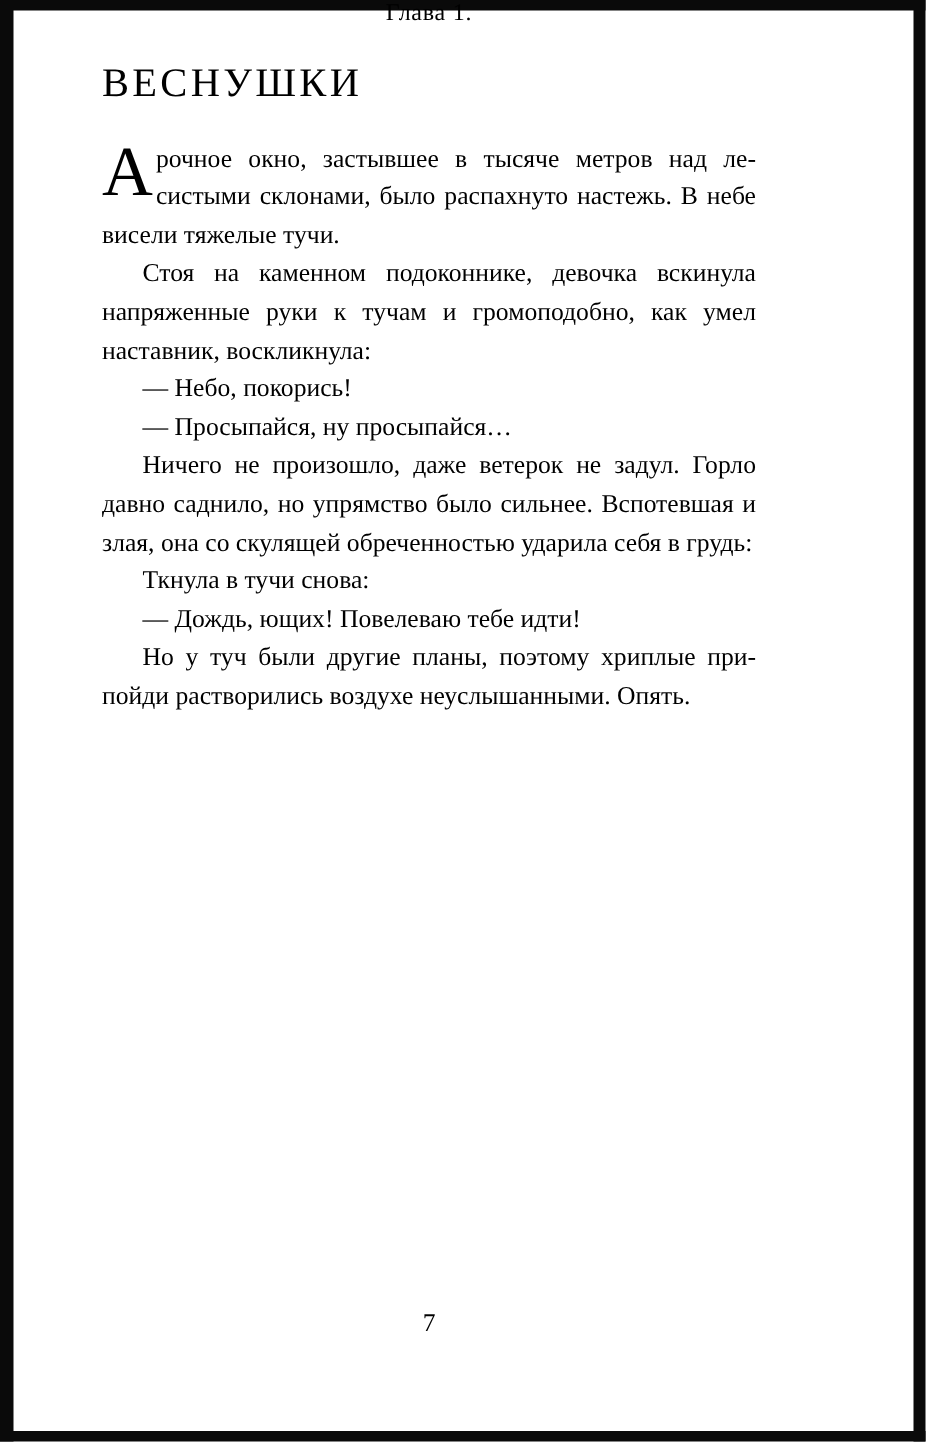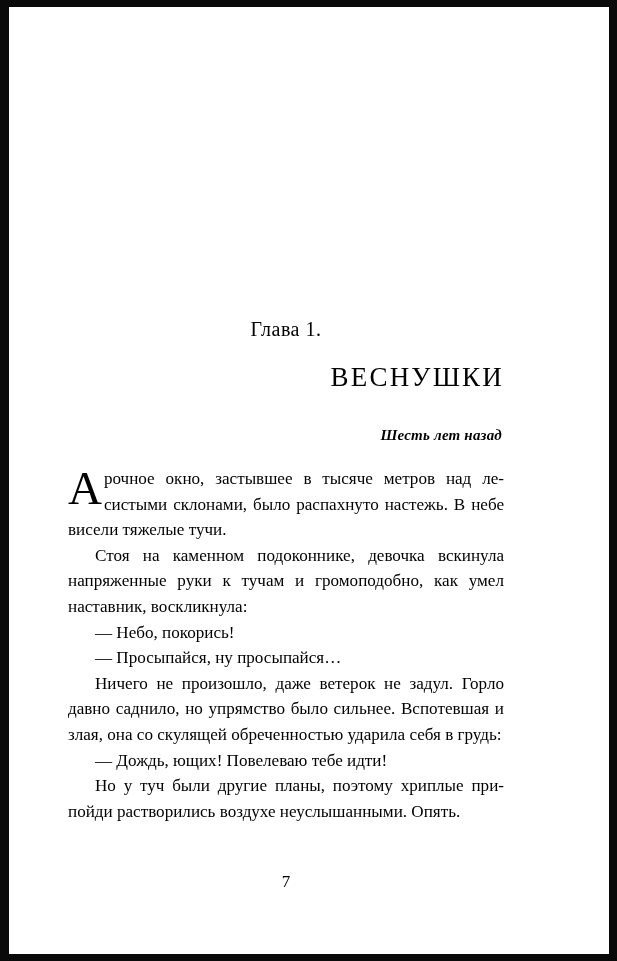--- a/index.html
+++ b/index.html
@@ -33,29 +33,28 @@
 
   .content {
     position: absolute;
     left: 68px;
     top: 0;
     width: 436px;
     height: 961px;
   }
 
   .chapter-number {
-    margin-top: 318px;
     text-align: center;
-    font-size: 20px;
+    font-size: 16px;
     letter-spacing: 0.5px;
     line-height: 1.1;
   }
   .chapter-title {
     margin-top: 22px;
-    text-align: right;
+    text-align: left;
     font-size: 27px;
     letter-spacing: 2.2px;
   }
   .epigraph {
     margin-top: 34px;
     text-align: right;
     font-size: 15px;
     font-weight: bold;
     font-style: italic;
     letter-spacing: 0.2px;
@@ -100,27 +99,27 @@
 <div class="page">
   <div class="edge edge-left"></div>
   <div class="edge edge-right"></div>
   <div class="edge edge-top"></div>
   <div class="edge edge-bottom"></div>
 
   <div class="content">
 
     <div class="chapter-number">Глава 1.</div>
     <div class="chapter-title">ВЕСНУШКИ</div>
-    <div class="epigraph">Шесть лет назад</div>
 
     <div class="body-text">
       <p class="first"><span class="dropcap">А</span><span>рочное окно, застывшее в тысяче метров над ле­систыми склонами, было распахнуто настежь. В небе висели тяжелые тучи.</span></p>
       <p>Стоя на каменном подоконнике, девочка вскинула напряженные руки к тучам и громоподобно, как умел наставник, воскликнула:</p>
       <p>— Небо, покорись!</p>
       <p>— Просыпайся, ну просыпайся…</p>
       <p>Ничего не произошло, даже ветерок не задул. Горло давно саднило, но упрямство было сильнее. Вспотевшая и злая, она со скулящей обреченностью ударила себя в грудь:</p>
+      <p>Ткнула в тучи снова:</p>
       <p>— Дождь, ющих! Повелеваю тебе идти!</p>
       <p>Но у туч были другие планы, поэтому хриплые при­пойди растворились воздухе неуслышанными. Опять.</p>
     </div>
 
     <div class="folio">7</div>
   </div>
 </div>
 
 </body></html>

